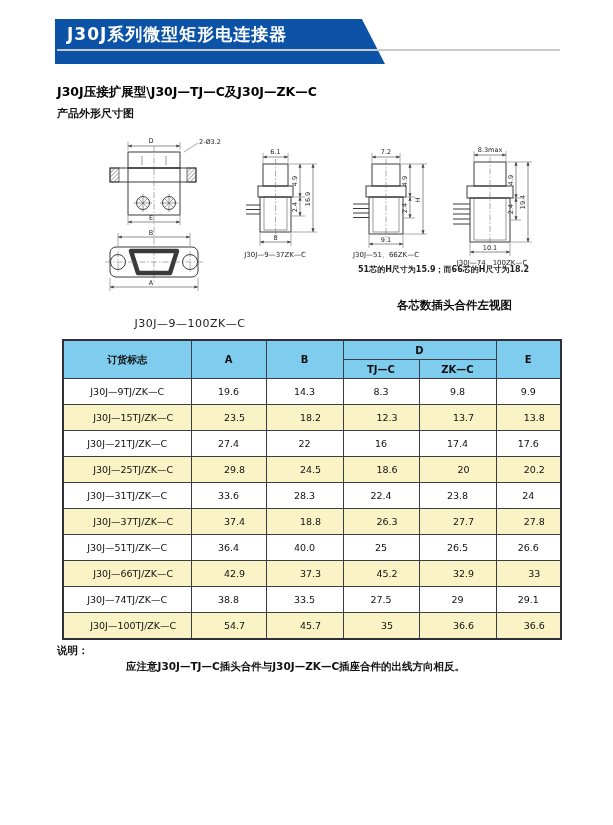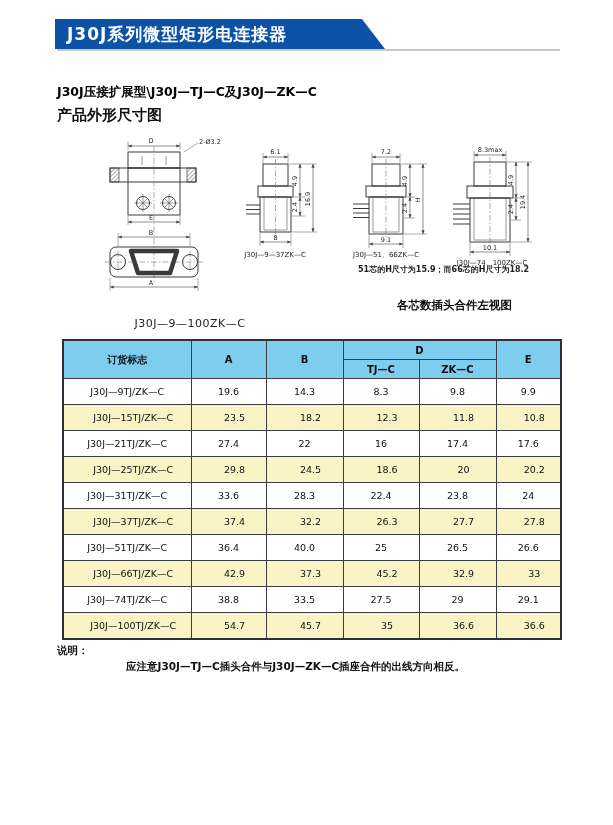--- a/index.html
+++ b/index.html
@@ -4,29 +4,29 @@
 <style>
   html,body { margin:0; padding:0; }
   body {
     width:613px; height:825px; background:#ffffff; position:relative; overflow:hidden;
     font-family:"DejaVu Sans","Liberation Sans",sans-serif; color:#111;
   }
   .abs { position:absolute; }
 
   
   #banner {
-    left:55px; top:19px; width:330px; height:30px; background:#0c52a6;
+    left:55px; top:19px; width:330px; height:45px; background:#0c52a6;
     clip-path:polygon(0 0, 93% 0, 100% 100%, 0 100%);
     color:#fff; font-weight:bold; font-size:17px; line-height:30px;
     padding-left:12px; box-sizing:border-box; letter-spacing:1px;
   }
   #banner-underline { left:57px; top:49px; width:503px; height:2px; background:#c9c9c9; }
 
   #section-title { left:57px; top:84px; color:#000000; font-weight:bold; font-size:12.5px; }
-  #subsection-title { left:57px; top:106px; color:#101010; font-weight:bold; font-size:15px; }
+  #subsection-title { left:57px; top:106px; color:#101010; font-weight:bold; font-size:11px; }
 
   
   svg { overflow:visible; }
   .ol  { stroke:#3a3a3a; stroke-width:1; fill:none; }
   .olt { stroke:#55555e; stroke-width:0.6; fill:none; }
   .dim { stroke:#44444c; stroke-width:0.6; fill:none;
          marker-start:url(#arw); marker-end:url(#arw); }
   .ext { stroke:#55555e; stroke-width:0.5; }
   .cl  { stroke:#6a6a72; stroke-width:0.55; stroke-dasharray:6 2 1.5 2; fill:none; }
   .dimtxt { font-size:6.5px; fill:#222; }
@@ -273,22 +273,22 @@
       <td>14.3</td>
       <td>8.3</td>
       <td>9.8</td>
       <td>9.9</td>
     </tr>
     <tr class="alt">
       <td>J30J—15TJ/ZK—C</td>
       <td>23.5</td>
       <td>18.2</td>
       <td>12.3</td>
-      <td>11.8</td>
-      <td>10.8</td>
+      <td>13.7</td>
+      <td>13.8</td>
     </tr>
     <tr>
       <td>J30J—21TJ/ZK—C</td>
       <td>27.4</td>
       <td>22</td>
       <td>16</td>
       <td>17.4</td>
       <td>17.6</td>
     </tr>
     <tr class="alt">
@@ -303,21 +303,21 @@
       <td>J30J—31TJ/ZK—C</td>
       <td>33.6</td>
       <td>28.3</td>
       <td>22.4</td>
       <td>23.8</td>
       <td>24</td>
     </tr>
     <tr class="alt">
       <td>J30J—37TJ/ZK—C</td>
       <td>37.4</td>
-      <td>32.2</td>
+      <td>18.8</td>
       <td>26.3</td>
       <td>27.7</td>
       <td>27.8</td>
     </tr>
     <tr>
       <td>J30J—51TJ/ZK—C</td>
       <td>36.4</td>
       <td>40.0</td>
       <td>25</td>
       <td>26.5</td>

